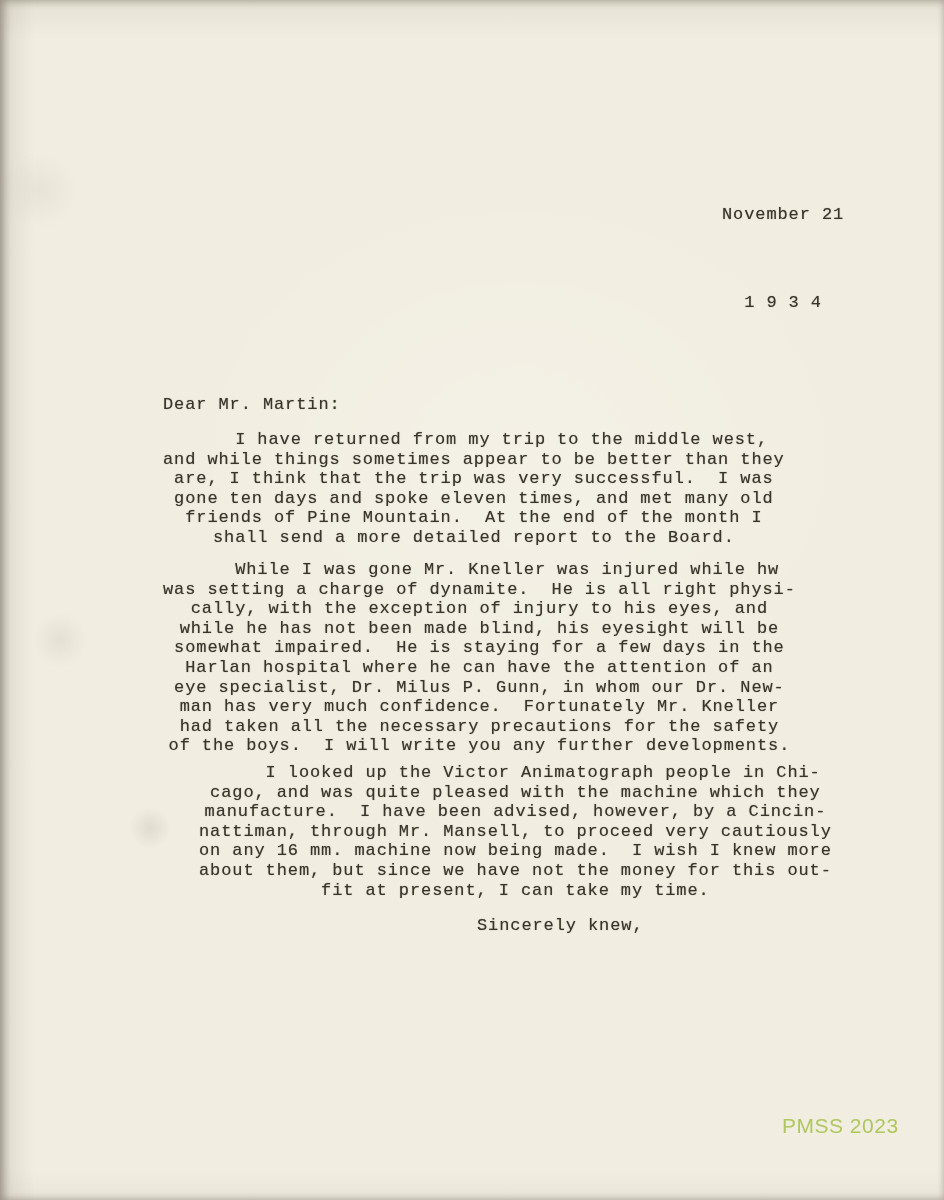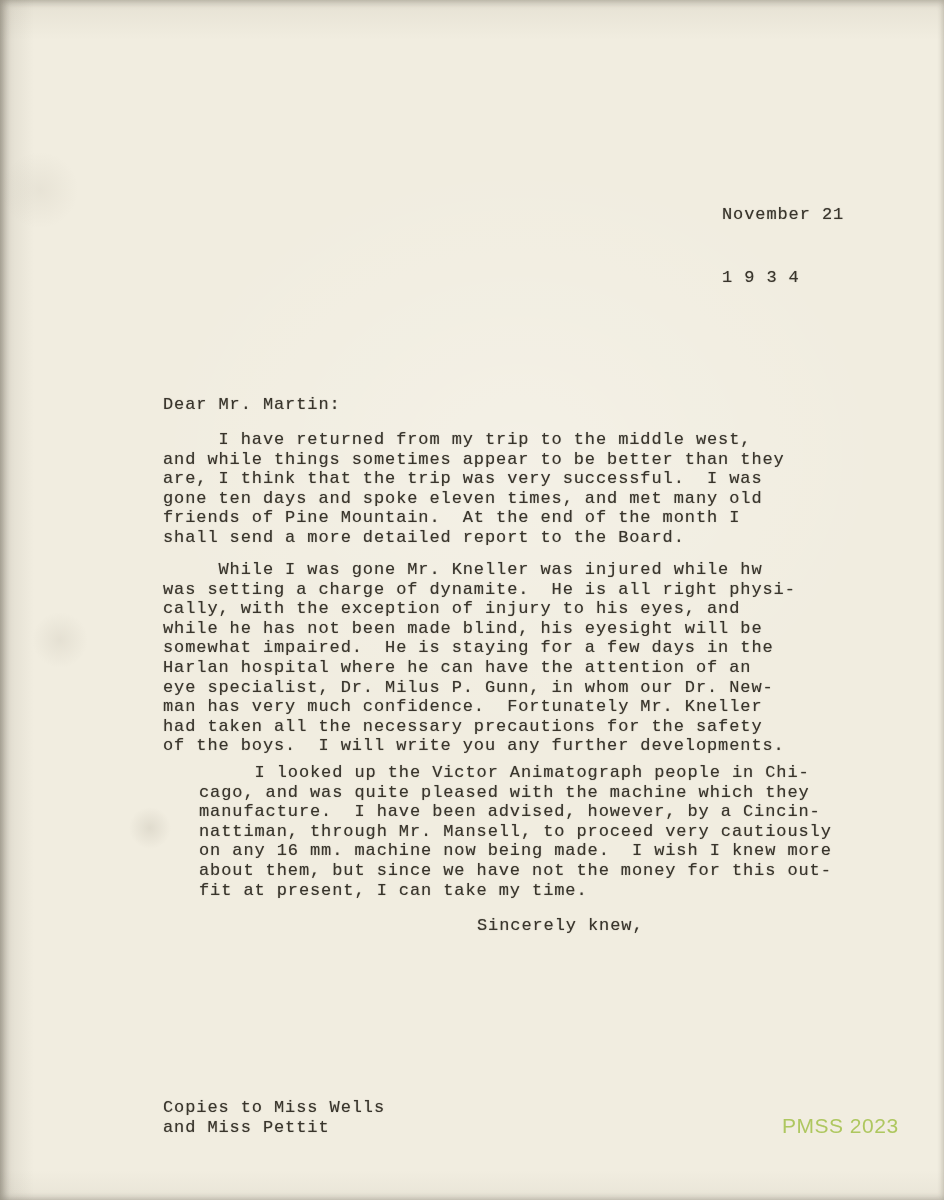--- a/index.html
+++ b/index.html
@@ -12,20 +12,21 @@
     width: 944px;
     height: 1200px;
     margin: 0 auto;
     background: #f1ede0;
     overflow: hidden;
     font-family: "Liberation Mono", "DejaVu Sans Mono", monospace;
     color: #39352c;
     box-shadow: inset 4px 0 8px rgba(95, 90, 78, 0.35),
                 inset 0 3px 6px rgba(95, 90, 78, 0.18),
                 inset -2px -2px 5px rgba(95, 90, 78, 0.12);
+    text-align: center;
   }
   
   .page::before {
     content: "";
     position: absolute;
     inset: 0;
     pointer-events: none;
     background:
       radial-gradient(circle 40px at 60px 640px, rgba(120,112,95,0.10), rgba(0,0,0,0) 70%),
       radial-gradient(circle 30px at 150px 828px, rgba(120,112,95,0.14), rgba(0,0,0,0) 70%),
@@ -37,21 +38,21 @@
   }
   .typed {
     position: absolute;
     white-space: pre;
     font-size: 17px;
     line-height: 19.6px;
     letter-spacing: 0.9px;
     text-shadow: 0 0 1px rgba(57, 53, 44, 0.55);
   }
   .date-block   { left: 722px; top: 166px; }
-  .date-year    { margin-top: 4px; }
+  .date-year    { margin-top: 29px; }
   .recipient    { left: 163px; top: 310px; }
   .salutation   { left: 163px; top: 395px; }
   .para-1       { left: 163px; top: 430px; }
   .para-2       { left: 163px; top: 560px; }
   .para-3       { left: 163px; top: 763px; margin-left: 36px; }
   .closing      { left: 477px; top: 916px; }
   .postscript   { left: 163px; top: 1038px; }
   .copies       { left: 163px; top: 1098px; }
   .watermark {
     position: absolute;
@@ -99,18 +100,16 @@
 cago, and was quite pleased with the machine which they
 manufacture.  I have been advised, however, by a Cincin-
 nattiman, through Mr. Mansell, to proceed very cautiously
 on any 16 mm. machine now being made.  I wish I knew more
 about them, but since we have not the money for this out-
 fit at present, I can take my time.</div>
 
   <div class="typed closing">Sincerely knew,</div>
 
 
-  <div class="typed copies">Copies to Miss Wells
-and Miss Pettit</div>
 
   <div class="watermark">PMSS 2023</div>
 
 </div>
 
 </body></html>

